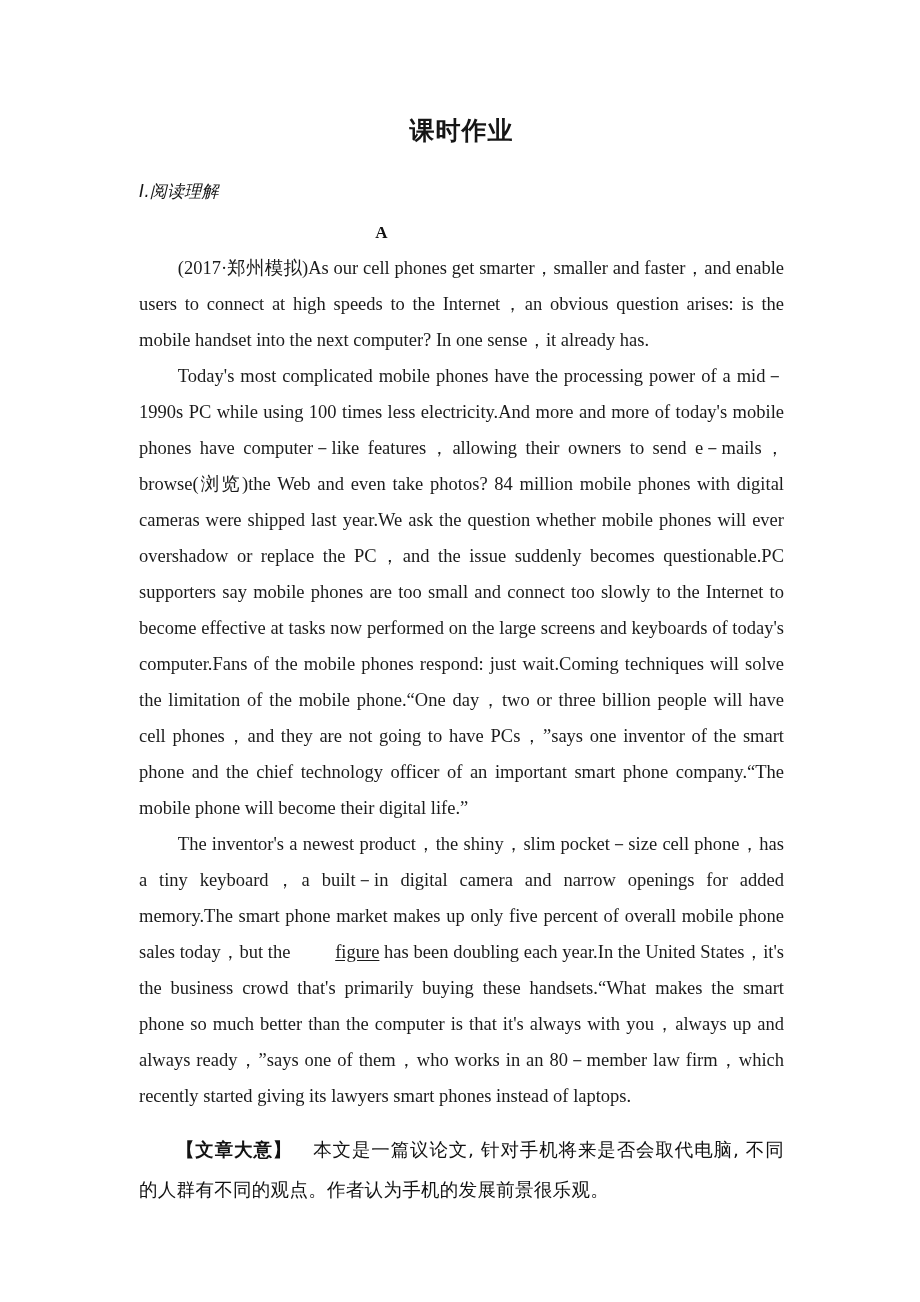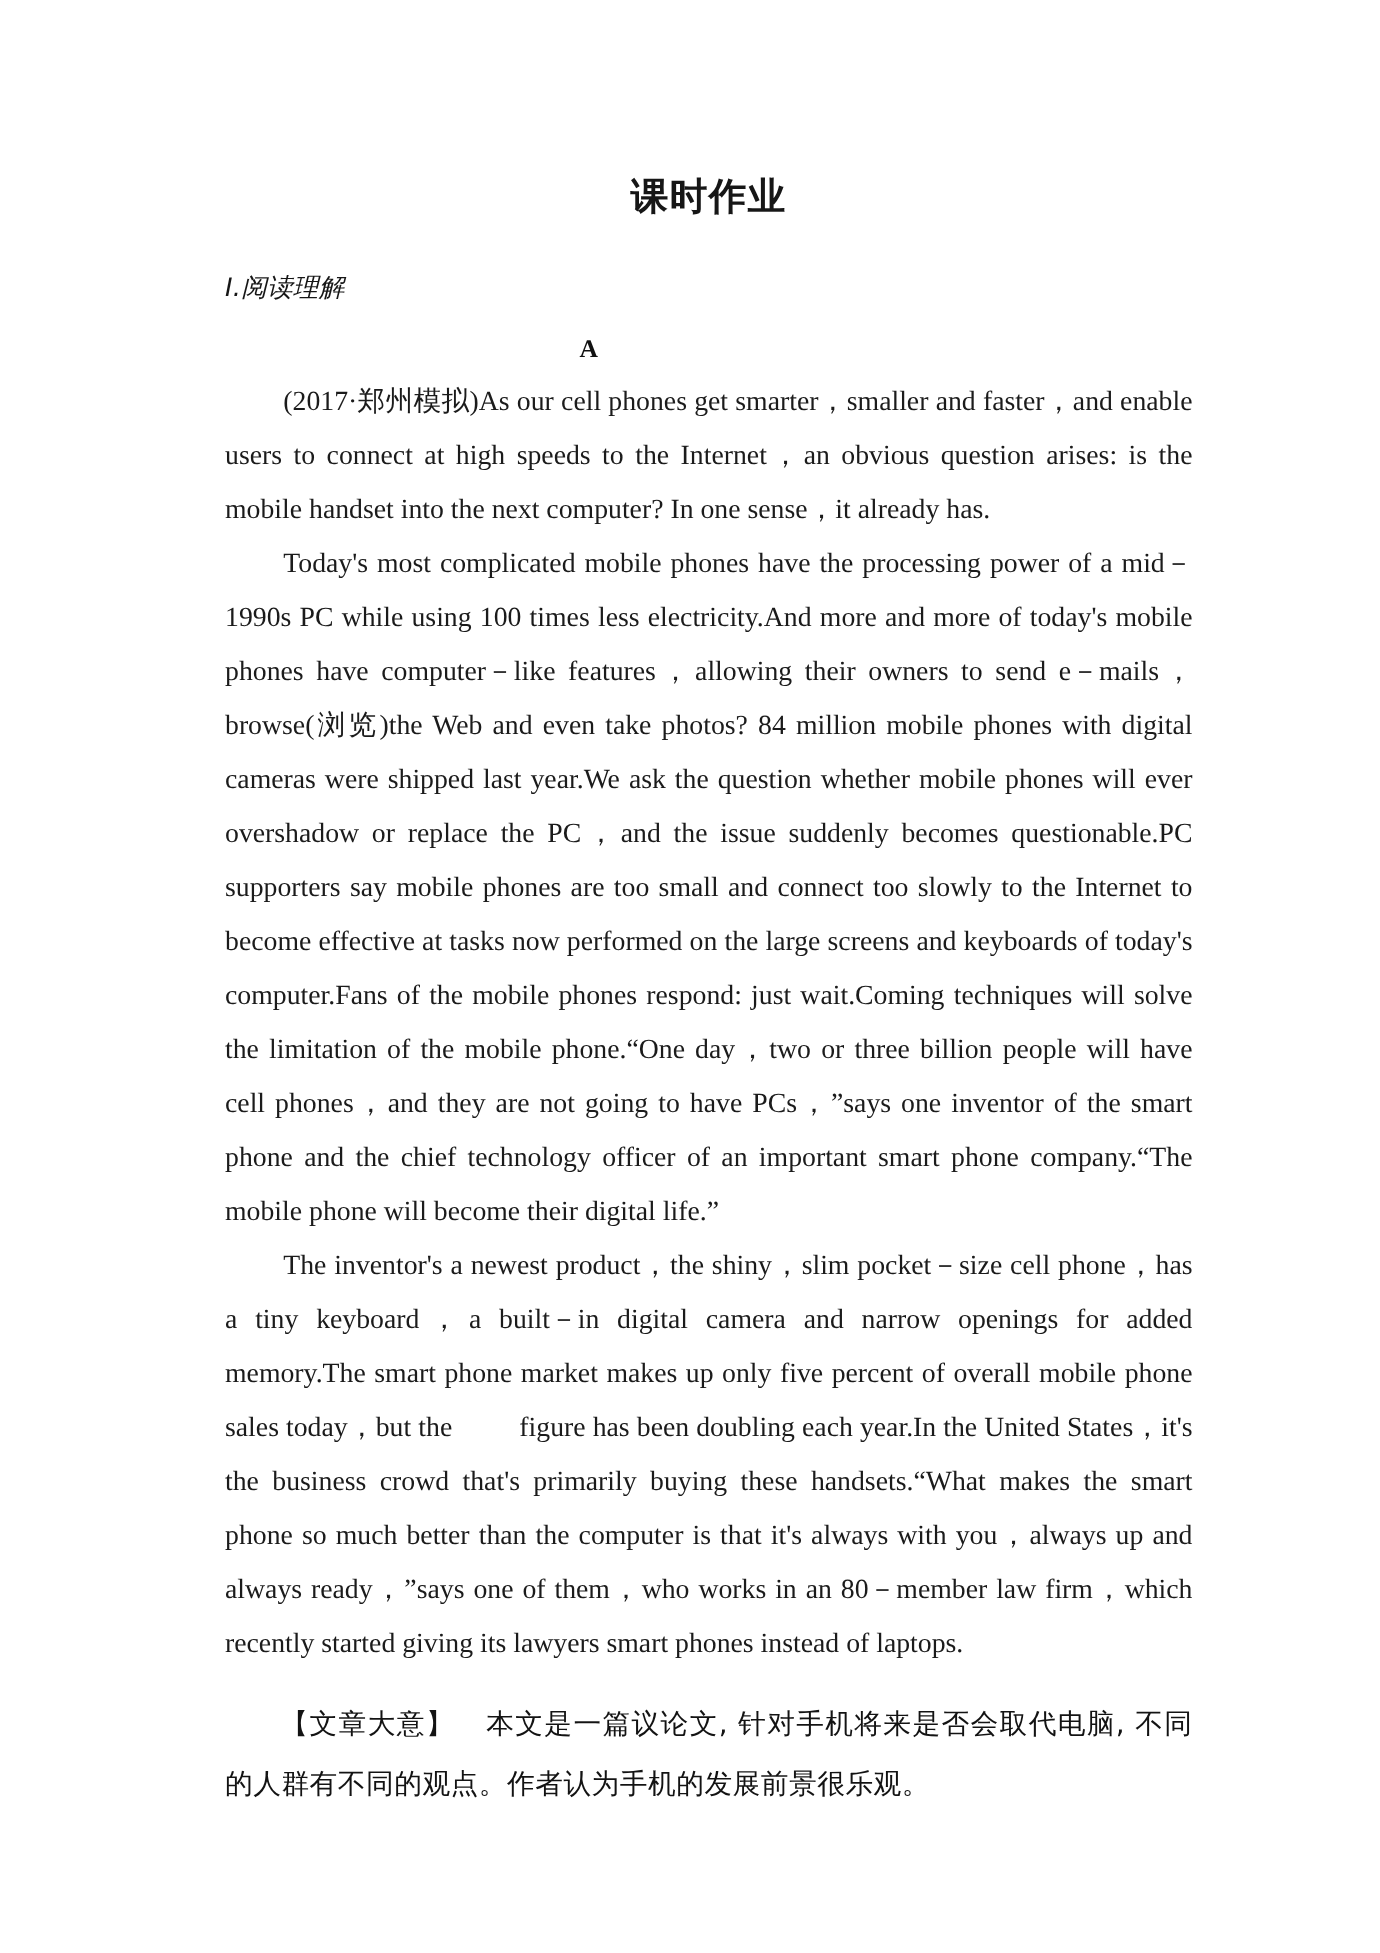--- a/index.html
+++ b/index.html
@@ -10,21 +10,21 @@
   body {
     width: 920px;
     height: 1302px;
     font-family: "Liberation Serif", "DejaVu Serif", serif;
     color: #1a1a1a;
     position: relative;
     overflow: hidden;
   }
   .page {
     position: absolute;
-    left: 12px; top: 0;
+    left: 1px; top: 0;
     width: 736px;
     height: 1302px;
     box-sizing: border-box;
     padding: 0;
   }
   .content {
     position: absolute;
     left: 138px;
     top: 100px;
     width: 645px;
@@ -75,37 +75,38 @@
     color: #1b1b1b;
     font-family: "Liberation Serif", "DejaVu Serif", serif;
   }
   p.para.first {
     margin-top: 7px;
   }
   p.para + p.para {
     margin-top: 0;
   }
   .u {
+    text-decoration: underline;
     text-underline-offset: 2px;
     margin-left: 40px;
   }
 
   
   .gist {
     margin-top: 16px;
     font-family: "DejaVu Sans", "Liberation Sans", sans-serif;
     font-size: 18.5px;
     line-height: 40px;
     text-align: justify;
     text-indent: 2em;
     color: #131313;
     letter-spacing: 0.3px;
   }
   .gist .tag {
-    font-weight: 400;
+    font-weight: 700;
   }
   .gist .gap {
     display: inline-block;
     width: 1.1em;
   }
 </style>
 </head>
 <body>
 
 <div class="page">

